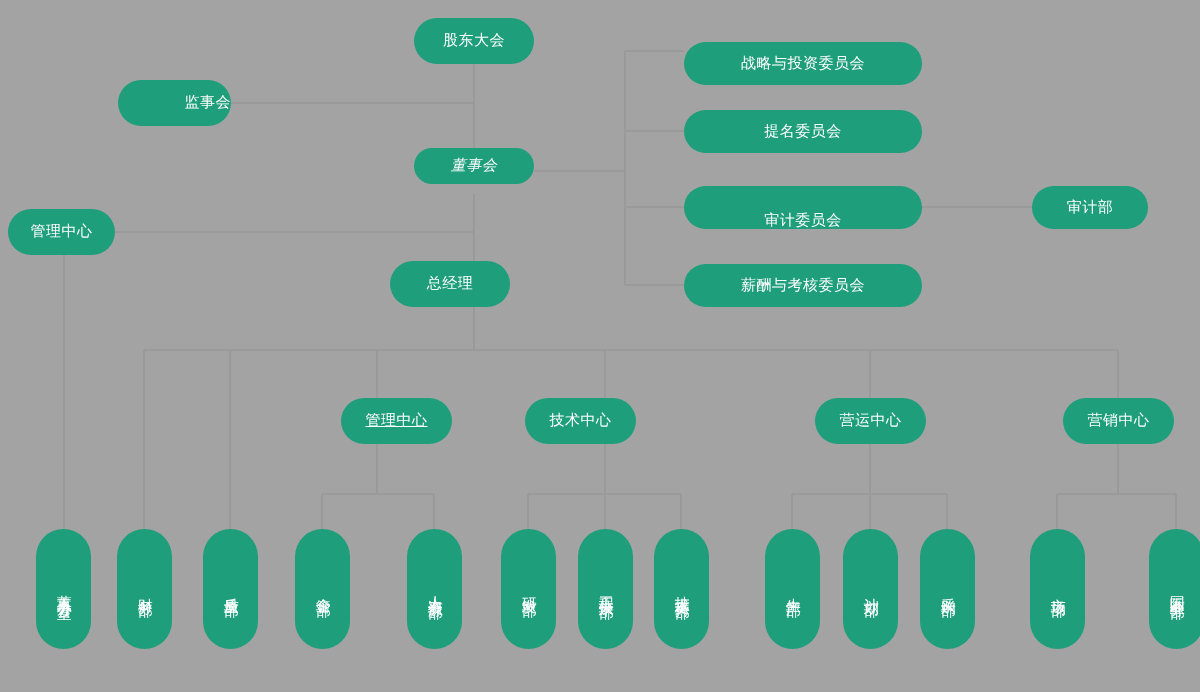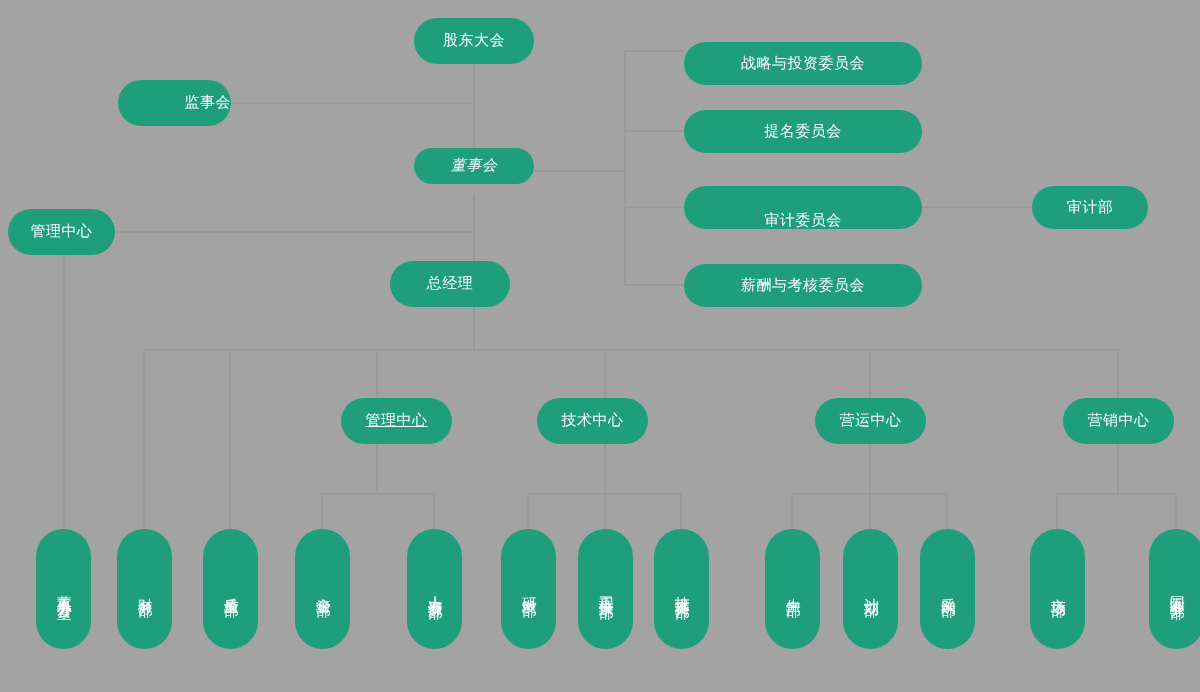--- a/index.html
+++ b/index.html
@@ -150,21 +150,21 @@
   <div class="node h" style="left:684px; top:186px; width:238px; height:43px;align-items:flex-end;">
     <span>审计委员会</span>
   </div>
   <div class="node h" style="left:684px; top:264px; width:238px; height:43px;">
     <span>薪酬与考核委员会</span>
   </div>
 
   <div class="node h" style="left:341px; top:398px; width:111px; height:46px;text-decoration:underline;">
     <span>管理中心</span>
   </div>
-  <div class="node h" style="left:537px; top:398px; width:111px; height:46px;">
+  <div class="node h" style="left:525px; top:398px; width:111px; height:46px;">
     <span>技术中心</span>
   </div>
   <div class="node h" style="left:815px; top:398px; width:111px; height:46px;">
     <span>营运中心</span>
   </div>
   <div class="node h" style="left:1063px; top:398px; width:111px; height:46px;">
     <span>营销中心</span>
   </div>
 
   <div class="node v" style="left:36px; top:529px; width:55px; height:120px;">

